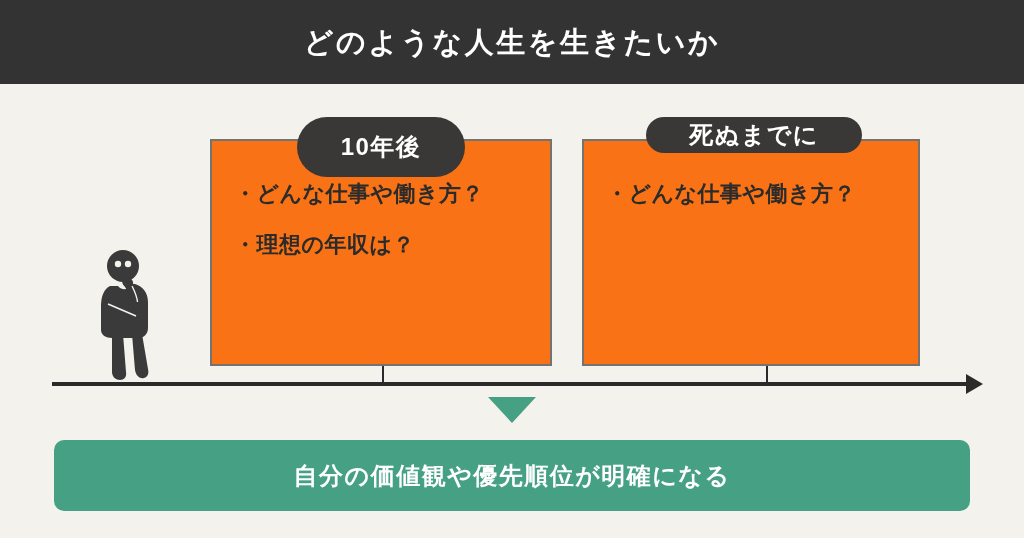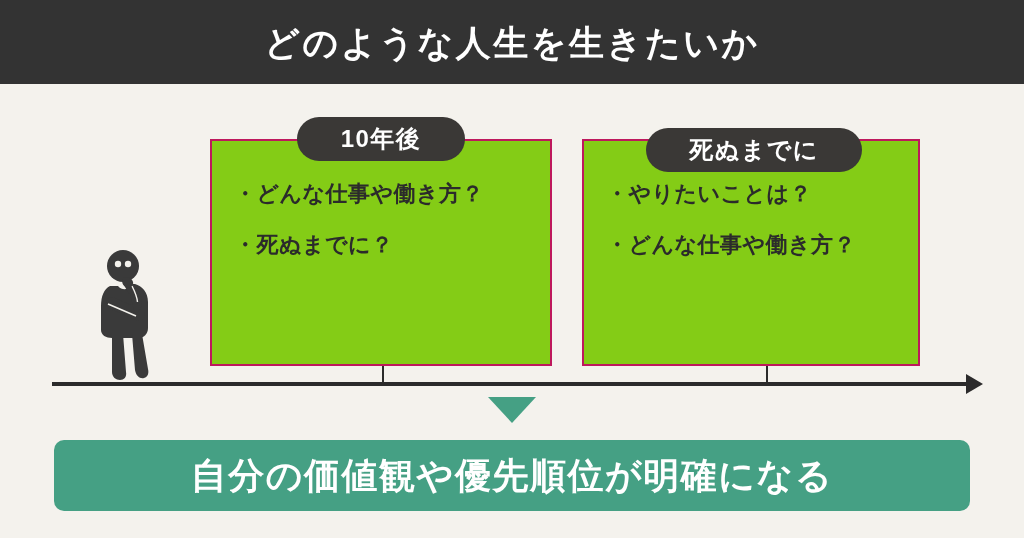--- a/index.html
+++ b/index.html
@@ -28,32 +28,32 @@
     top: 0;
     width: 1024px;
     height: 84px;
     background: #333333;
     display: flex;
     align-items: center;
     justify-content: center;
   }
   .header-title {
     color: #ffffff;
-    font-size: 35px;
+    font-size: 29px;
     font-weight: bold;
     letter-spacing: 2.5px;
     line-height: 1;
     white-space: nowrap;
   }
 
   
   .panel {
     position: absolute;
-    background: #84cc16;
-    border: 2px solid #be185d;
+    background: #f97316;
+    border: 2px solid #737373;
     box-sizing: border-box;
   }
   .panel-left  { left: 210px; top: 139px; width: 342px; height: 227px; }
   .panel-right { left: 582px; top: 139px; width: 338px; height: 227px; }
 
   .panel-list {
     position: absolute;
     left: 0;
     top: 0;
     width: 100%;
@@ -78,22 +78,22 @@
     color: #ffffff;
     font-size: 24px;
     font-weight: bold;
     display: flex;
     align-items: center;
     justify-content: center;
     letter-spacing: 1.5px;
     white-space: nowrap;
     box-sizing: border-box;
   }
-  .pill-left  { left: 297px; top: 117px; width: 168px; height: 44px; }
-  .pill-right { left: 646px; top: 128px; width: 216px; height: 44px; }
+  .pill-left  { left: 297px; top: 117px; width: 168px; height: 60px; }
+  .pill-right { left: 646px; top: 117px; width: 216px; height: 36px; }
 
   
   .timeline-axis {
     position: absolute;
     left: 52px;
     top: 382px;
     width: 920px;
     height: 4px;
     background: #2b2b2b;
   }
@@ -149,21 +149,21 @@
     height: 71px;
     background: #45a084;
     border-radius: 10px;
     display: flex;
     align-items: center;
     justify-content: center;
     box-sizing: border-box;
   }
   .conclusion-text {
     color: #ffffff;
-    font-size: 36px;
+    font-size: 24px;
     font-weight: bold;
     letter-spacing: 1.5px;
     line-height: 1;
     white-space: nowrap;
   }
 </style>
 </head>
 <body>
 
 <div id="canvas">
@@ -192,30 +192,29 @@
 
         <path d="M20 84 L20 122 C20 127 24 130 28 130 C32 130 35 127 34 122 L31 84 Z"></path>
         <path d="M40 84 L43 120 C44 126 48 129 52 128 C56 127 57 123 56 119 L50 84 Z"></path>
       </g>
     </svg>
   </div>
 
   <div class="panel panel-left">
     <div class="panel-list">
       <div class="panel-item">・どんな仕事や働き方？</div>
-      <div class="panel-item">・死ぬまでに？</div>
+      <div class="panel-item">・理想の年収は？</div>
     </div>
   </div>
   <div class="pill pill-left">
     <span>10年後</span>
   </div>
 
   <div class="panel panel-right">
     <div class="panel-list">
-      <div class="panel-item">・やりたいことは？</div>
       <div class="panel-item">・どんな仕事や働き方？</div>
     </div>
   </div>
   <div class="pill pill-right">
     <span>死ぬまでに</span>
   </div>
 
   <div class="connector tick-1"></div>
   <div class="connector tick-2"></div>
   <div class="timeline-axis"></div>

